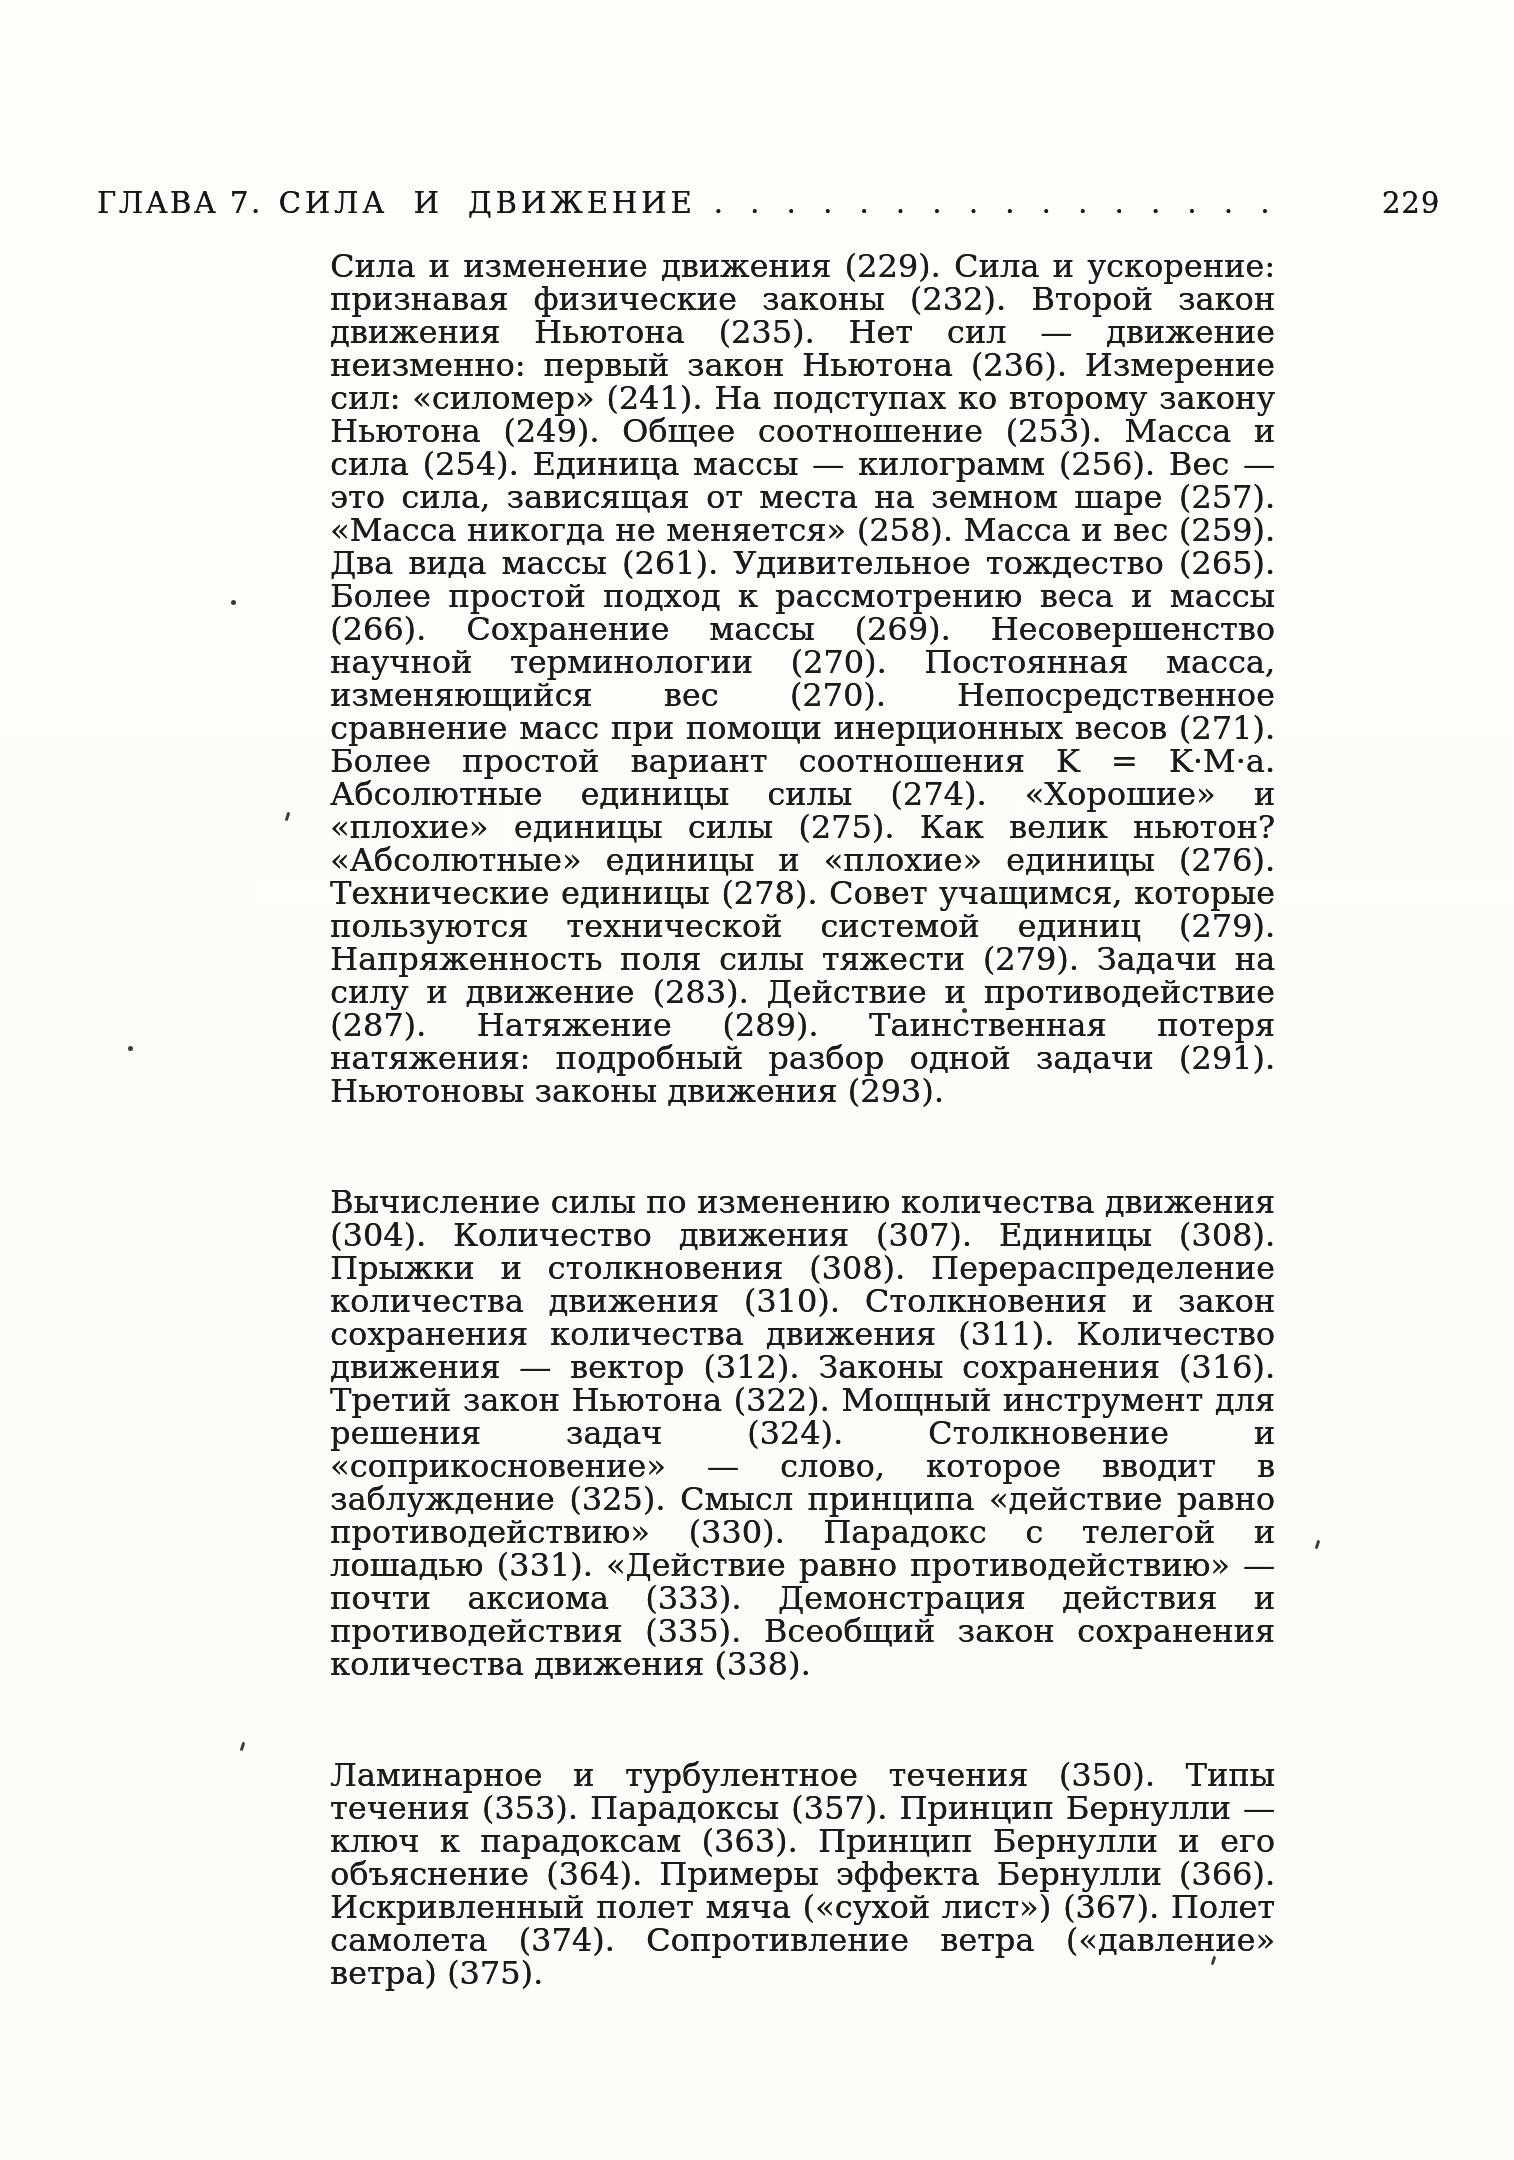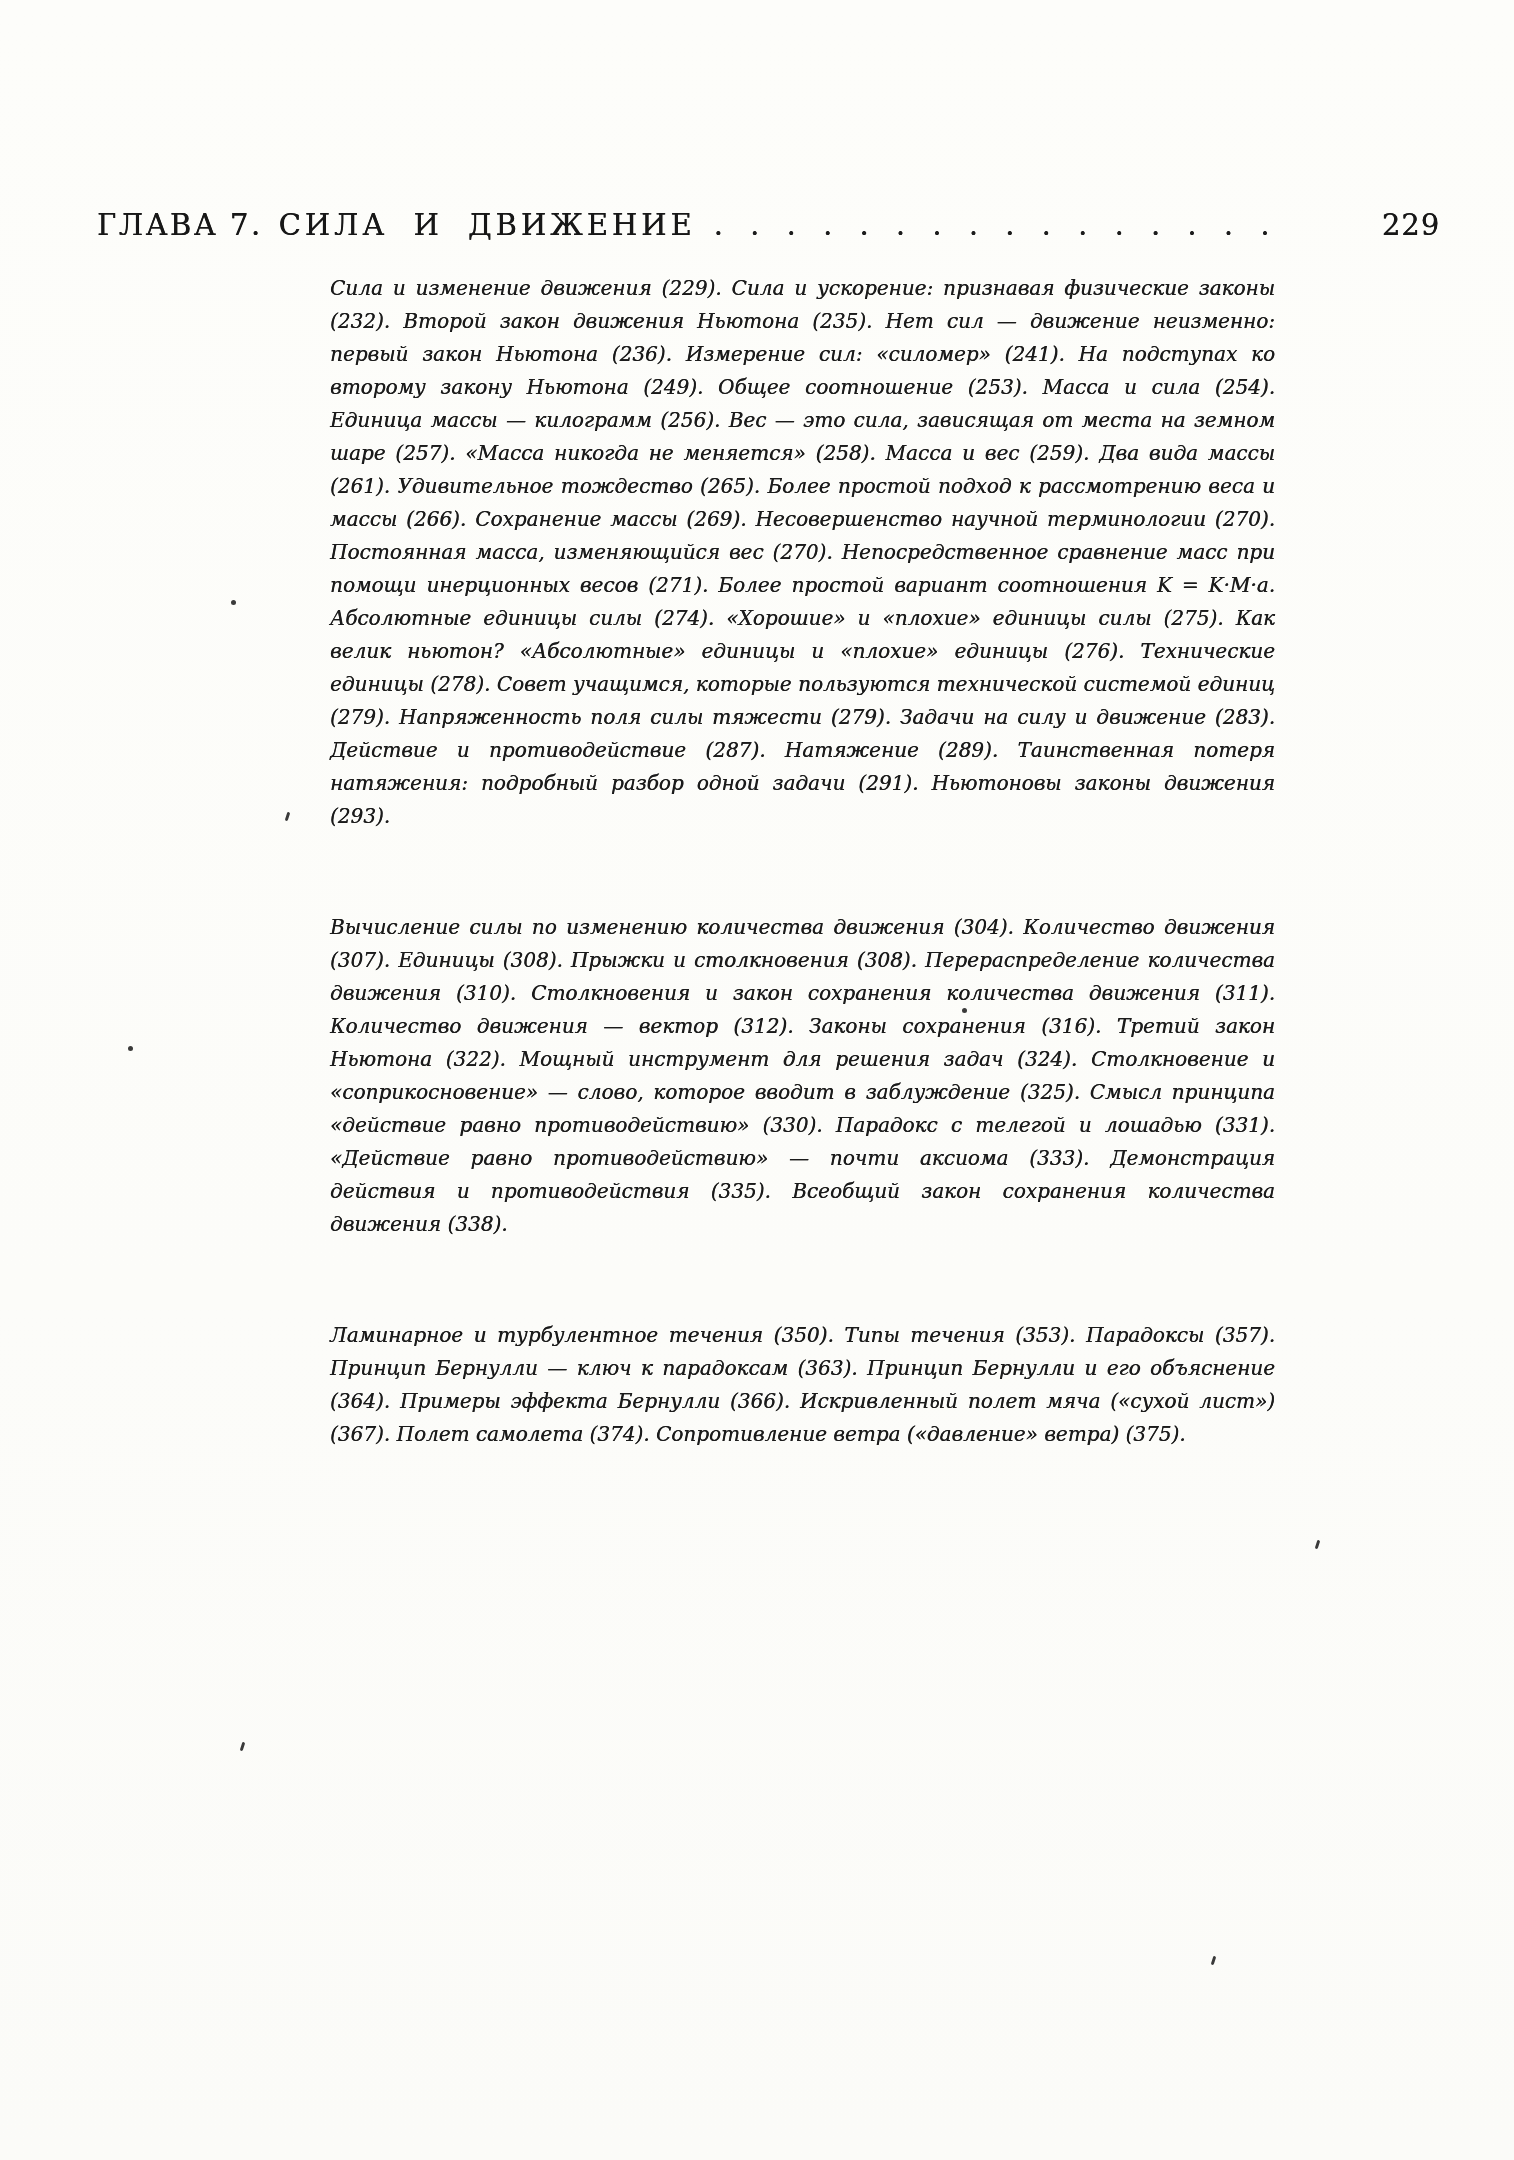--- a/index.html
+++ b/index.html
@@ -10,21 +10,21 @@
     color: #1c1c1c;
     position: relative;
     overflow: hidden;
   }
   .page {
     position: absolute; inset: 0;
     background: linear-gradient(180deg, #fdfdfa 0%, #fcfcf9 60%, #fbfbf8 100%);
   }
   .toc {
     position: absolute;
-    left: 97px; top: 180px;
+    left: 97px; top: 158px;
     width: 1346px;
   }
   .chapter { margin-bottom: 78px; }
   .chapter-head {
     display: flex;
     align-items: baseline;
     font-size: 29px;
     white-space: nowrap;
     color: #171717;
     text-shadow: 0.35px 0 0 currentColor;
@@ -52,26 +52,25 @@
   .pagenum {
     flex: none;
     margin-left: 4px;
     min-width: 64px;
     text-align: center;
     letter-spacing: 1px;
   }
   .summary {
     margin: 30px 0 0 233px;
     width: 945px;
-    font-size: 20px;
+    font-size: 32px;
     line-height: 33px;
     text-align: justify;
     color: #1b1b1b;
     text-shadow: 0.3px 0 0 currentColor;
-    font-style: italic;
   }
   
   .speck {
     position: absolute;
     background: #3a3a3a;
     border-radius: 50%;
   }
   .speck.dot { width: 5px; height: 5px; }
   .speck.tick { width: 3px; height: 9px; border-radius: 2px; transform: rotate(18deg); }
 </style>

